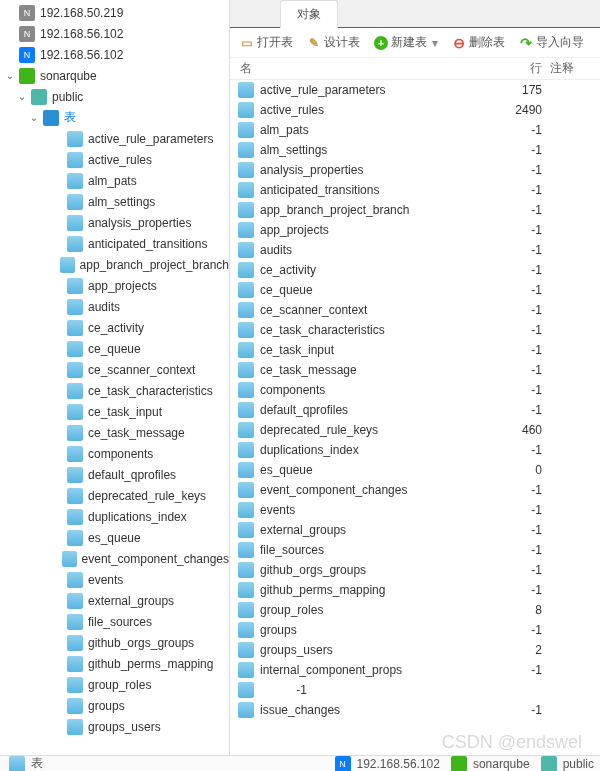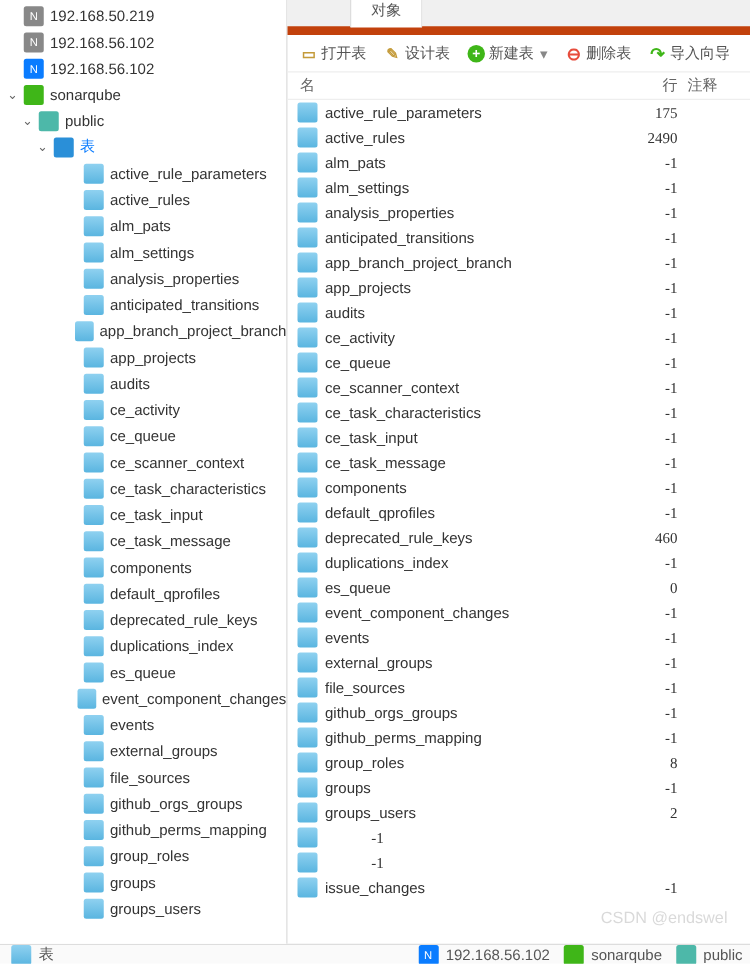--- a/index.html
+++ b/index.html
@@ -15,43 +15,43 @@
 .icon-conn.active { background: #0a7cff; }
 .icon-db-grey { background: #b8b8b8; }
 .icon-db-green { background: #3fb618; }
 .icon-schema { background: #4db8a9; }
 .icon-folder { background: #4db8a9; }
 .icon-folder.sel { background: #2a8fd8; }
 .icon-table { background: linear-gradient(#8fd1f0, #5ab5e0); }
 .lbl { margin-left: 2px; }
 .tree-row.selected .lbl { color: #0a7cff; }
 .main { flex: 1; display: flex; flex-direction: column; }
-.tab-bar { height: 28px; display: flex; align-items: flex-end; background: #f0f0f0; border-bottom: 7px solid #c2410c; padding-left: 50px; }
+.tab-bar { height: 28px; display: flex; align-items: flex-end; background: #f0f0f0; border-bottom: 1px solid #c2410c; padding-left: 50px; }
 .tab { padding: 5px 16px; background: #fff; border: 1px solid #ddd; border-bottom: none; border-radius: 3px 3px 0 0; margin-bottom: -1px; color: #555; }
 .toolbar { height: 30px; display: flex; align-items: center; padding: 0 6px; border-bottom: 1px solid #eee; gap: 6px; }
 .tb-btn { display: flex; align-items: center; gap: 3px; padding: 2px 4px; cursor: pointer; color: #555; }
 .tb-btn .ti { width: 14px; height: 14px; display: inline-flex; align-items: center; justify-content: center; font-weight: bold; border-radius: 7px; }
 .ti-open { color: #c49b3a; }
 .ti-design { color: #c49b3a; }
 .ti-add { background: #3fb618; color: #fff; font-size: 11px; }
 .ti-del { color: #e74c3c; font-size: 14px; }
 .ti-imp { color: #3fb618; font-size: 14px; }
 .listhdr { display: flex; height: 22px; align-items: center; border-bottom: 1px solid #eee; padding-right: 8px; }
 .col-name { flex: 1; padding-left: 10px; color: #666; }
 .col-rows { width: 50px; text-align: right; color: #666; }
 .col-comment { width: 50px; padding-left: 8px; color: #666; font-family: Liberation Serif, serif; }
 .list { flex: 1; overflow: hidden; }
 .list-row { display: flex; align-items: center; height: 20px; padding-right: 8px; cursor: pointer; }
 .list-row .icon-table { margin-left: 8px; }
 .list-row .ln { flex: 1; margin-left: 3px; }
-.list-row .lr { width: 50px; text-align: right; font-family: Liberation Serif, serif; }
+.list-row .lr { width: 50px; text-align: right; }
 .list-row .lc { width: 50px; }
 .statusbar { height: 16px; display: flex; align-items: center; padding: 0 6px; border-top: 1px solid #ddd; background: #fafafa; gap: 8px; }
 .statusbar .si { display: flex; align-items: center; gap: 3px; color: #555; }
-.watermark { position: absolute; right: 18px; bottom: 30px; color: rgba(120,120,120,.28); font-size: 13px; pointer-events: none; }
+.watermark { position: absolute; right: 18px; bottom: 18px; color: rgba(120,120,120,.28); font-size: 18px; pointer-events: none; }
 </style>
 </head>
 <body>
 
 <div class="app">
   <div class="sidebar">
     <div class="tree" id="tree">
         <div class="tree-row">
           <span class="sp"></span>
           <span class="icon icon-conn">N</span>
@@ -550,20 +550,21 @@
           <span class="lc"></span>
         </div>
         <div class="list-row">
           <span class="icon icon-table"></span>
           <span class="ln">groups_users</span>
           <span class="lr">2</span>
           <span class="lc"></span>
         </div>
         <div class="list-row">
           <span class="icon icon-table"></span>
+          <span class="ln">internal_component_props</span>
           <span class="lr">-1</span>
           <span class="lc"></span>
         </div>
         <div class="list-row">
           <span class="icon icon-table"></span>
           <span class="lr">-1</span>
           <span class="lc"></span>
         </div>
         <div class="list-row">
           <span class="icon icon-table"></span>

